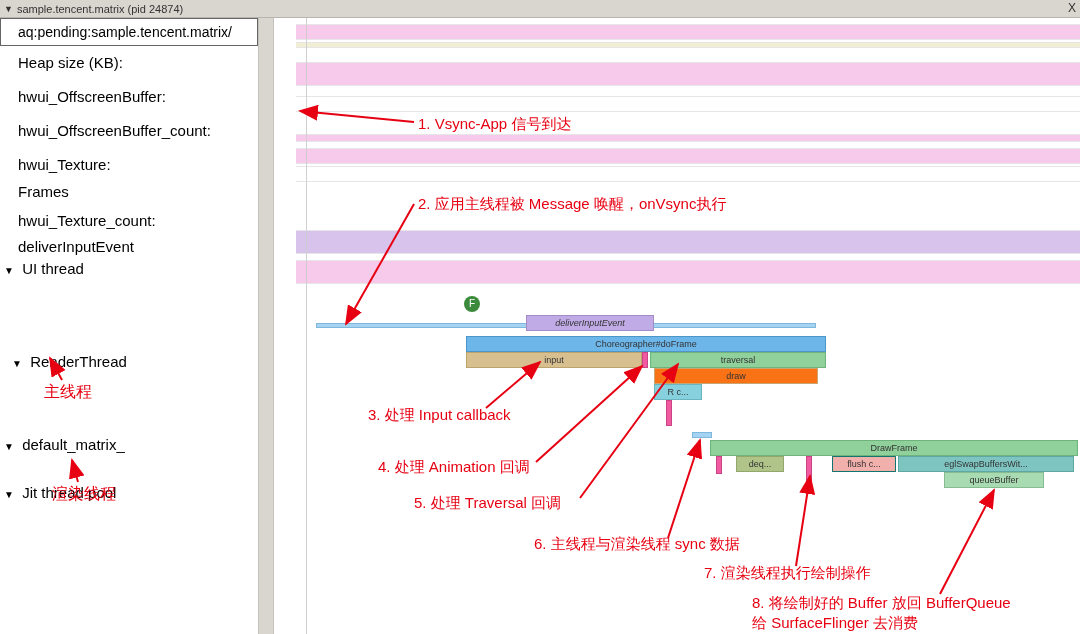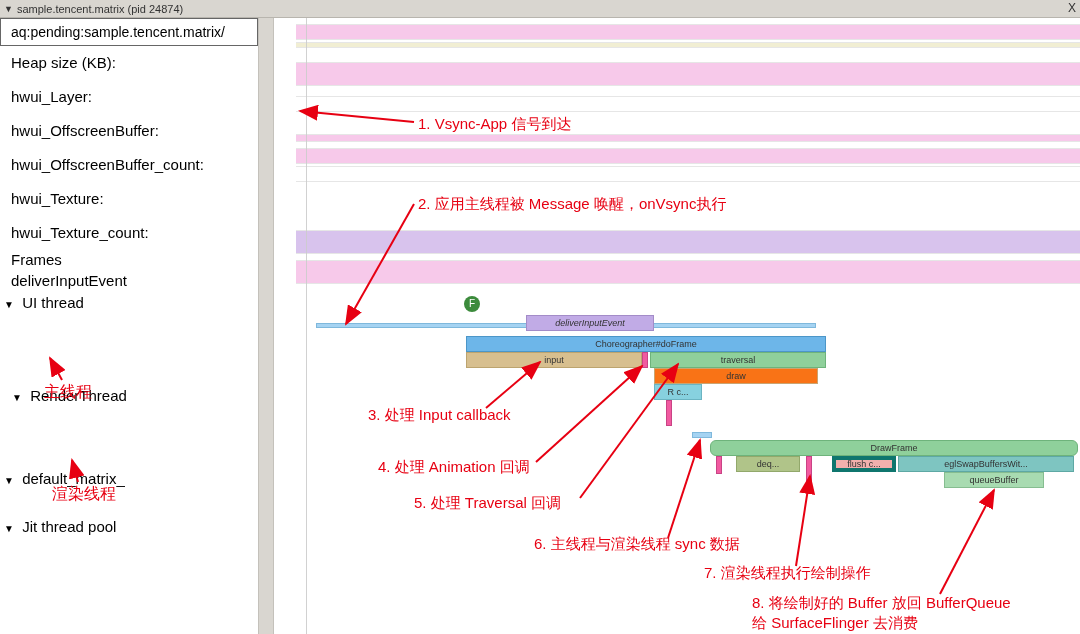--- a/index.html
+++ b/index.html
@@ -52,21 +52,21 @@
     width: 258px;
     flex: 0 0 258px;
     box-sizing: border-box;
     background: #fff;
     position: relative;
     font-size: 15px;
   }
   .sidebar .row {
     height: 34px;
     line-height: 34px;
-    padding-left: 11px;
+    padding-left: 18px;
     border-bottom: 0;
     white-space: nowrap;
     overflow: hidden;
   }
   .sidebar .row.outlined {
     outline: 1px solid #666;
     outline-offset: -1px;
     height: 28px;
     line-height: 28px;
     font-size: 14px;
@@ -121,21 +121,21 @@
     align-items: center;
     justify-content: center;
     padding: 0 2px;
   }
   .c-blue1  { background:#a5d3f2; border:1px solid #7fb8dc; }
   .c-blue2  { background:#6db6e9; border:1px solid #4c96c8; }
   .c-blue3  { background:#87d1df; border:1px solid #6bb4c2; }
   .c-tan    { background:#d7bf8f; border:1px solid #bca46f; }
   .c-green  { background:#8fd09b; border:1px solid #6eb37b; }
   .c-teal   { background:#7ec5c1; border:1px solid #5ea8a4; }
-  .c-salmon { background:#f2b0ad; border:4px solid #0f766e; }
+  .c-salmon { background:#f2b0ad; border:1px solid #0f766e; }
   .c-olive  { background:#b0c489; border:1px solid #92a86b; }
   .c-lav    { background:#c1abe6; border:1px solid #a38cc8; }
   .c-tanbar { background:#f97316; border:1px solid #caa471; }
   .c-grn2   { background:#a8dbb1; border:1px solid #86bd90; }
   .c-hotpink{ background:#f15aa0; border:1px solid #c94385; }
   .vline {
     position: absolute;
     width: 2px;
     background: #7eb8e0;
     opacity: 0.9;
@@ -176,26 +176,25 @@
     <span class="tri">▼</span>
     <span>sample.tencent.matrix (pid 24874)</span>
     <span class="close">X</span>
   </div>
 
   <div class="body">
 
     <div class="sidebar">
       <div class="row outlined">aq:pending:sample.tencent.matrix/</div>
       <div class="row">Heap size (KB):</div>
-      <div class="row">hwui_Layer:</div>
       <div class="row">hwui_OffscreenBuffer:</div>
       <div class="row">hwui_OffscreenBuffer_count:</div>
       <div class="row">hwui_Texture:</div>
+      <div class="row small" style="height:22px;line-height:20px;">Frames</div>
       <div class="row">hwui_Texture_count:</div>
-      <div class="row small" style="height:22px;line-height:20px;">Frames</div>
       <div class="row small" style="height:22px;line-height:18px;">deliverInputEvent</div>
       <div class="row small" style="height:20px;line-height:18px;padding-left:4px;">
         <span class="tri">▼</span>
         <span>UI thread</span>
       </div>
       <div style="height:72px;"></div>
       <div class="row small" style="height:22px;line-height:19px;padding-left:12px;">
         <span class="tri">▼</span>
         <span>RenderThread</span>
       </div>
@@ -236,22 +235,22 @@
       <div class="blk c-blue2" style="left:170px; top:318px; width:360px;">Choreographer#doFrame</div>
       <div class="blk c-tan" style="left:170px; top:334px; width:176px;">input</div>
       <div class="blk c-hotpink" style="left:346px; top:334px; width:6px;"></div>
       <div class="blk c-green" style="left:354px; top:334px; width:176px;text-align:right;">traversal</div>
       <div class="blk c-tanbar" style="left:358px; top:350px; width:164px;">draw</div>
       <div class="blk c-blue3" style="left:358px; top:366px; width:48px;">R c...</div>
       <div class="blk c-hotpink" style="left:370px; top:382px; width:6px; height:26px;"></div>
 
       <div class="blk c-blue1" style="left:396px; top:414px; width:20px; height:6px;"></div>
 
-      <div class="blk c-green" style="left:414px; top:422px; width:368px;border-radius:6px;">DrawFrame</div>
-      <div class="blk c-olive" style="left:440px; top:438px; width:64px;">deq...</div>
+      <div class="blk c-green" style="left:414px; top:422px; width:368px;">DrawFrame</div>
+      <div class="blk c-olive" style="left:440px; top:438px; width:48px;">deq...</div>
       <div class="blk c-salmon" style="left:536px; top:438px; width:64px;">flush c...</div>
       <div class="blk c-teal" style="left:602px; top:438px; width:176px;">eglSwapBuffersWit...</div>
       <div class="blk c-grn2" style="left:648px; top:454px; width:100px;">queueBuffer</div>
       <div class="blk c-hotpink" style="left:420px; top:438px; width:6px; height:18px;"></div>
       <div class="blk c-hotpink" style="left:510px; top:438px; width:6px; height:34px;"></div>
     </div>
   </div>
 
   <div class="ann" style="left:418px; top:115px;">1. Vsync-App 信号到达</div>
   <div class="ann" style="left:418px; top:195px;">2. 应用主线程被 Message 唤醒，onVsync执行</div>

